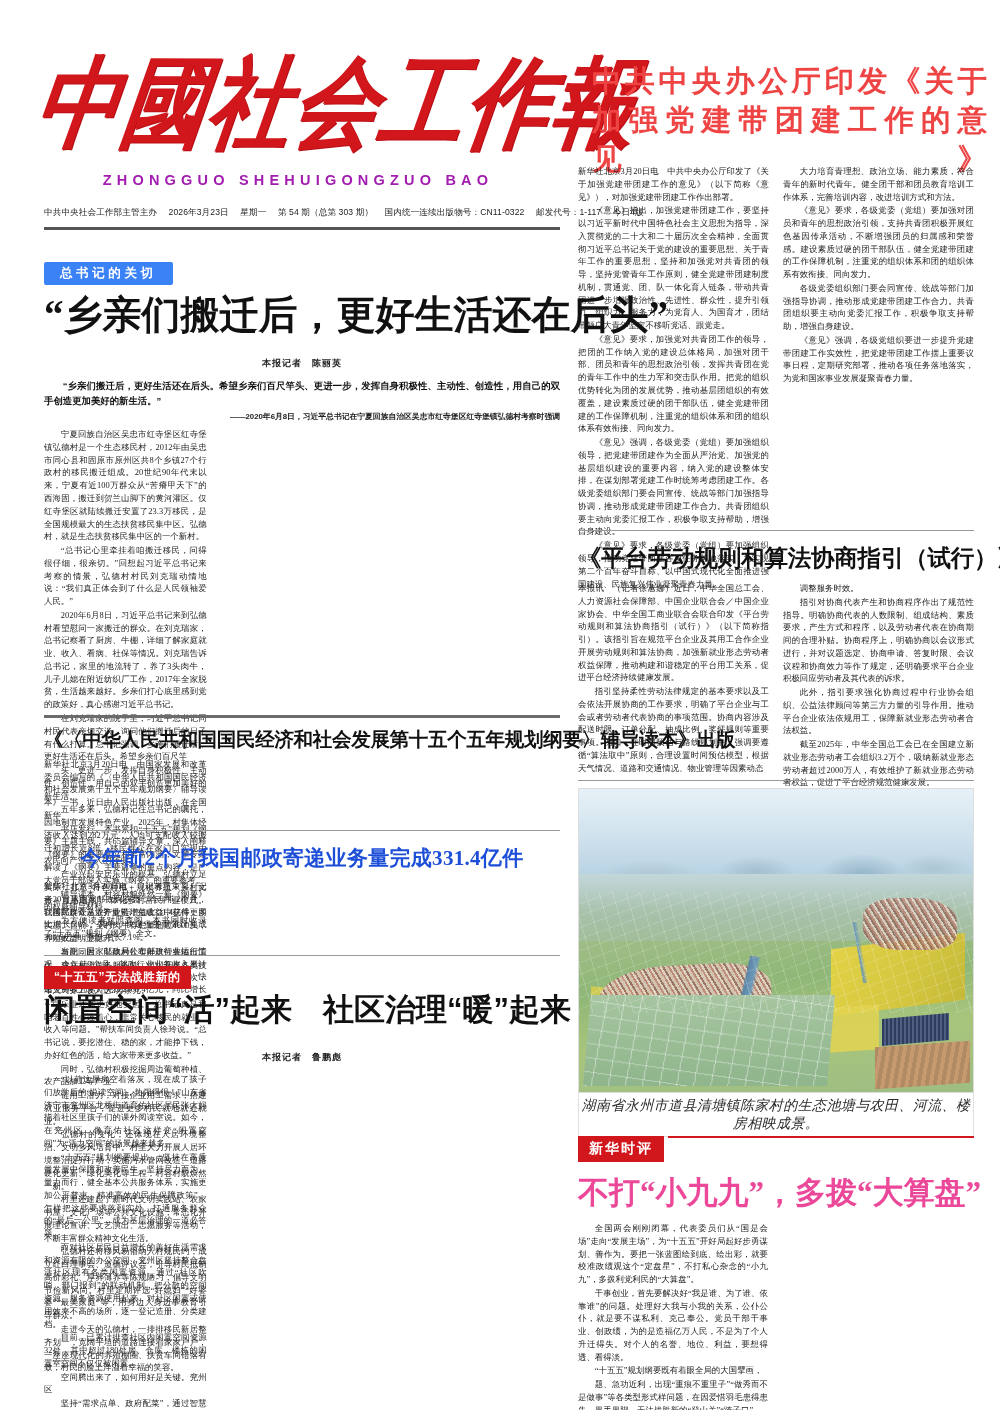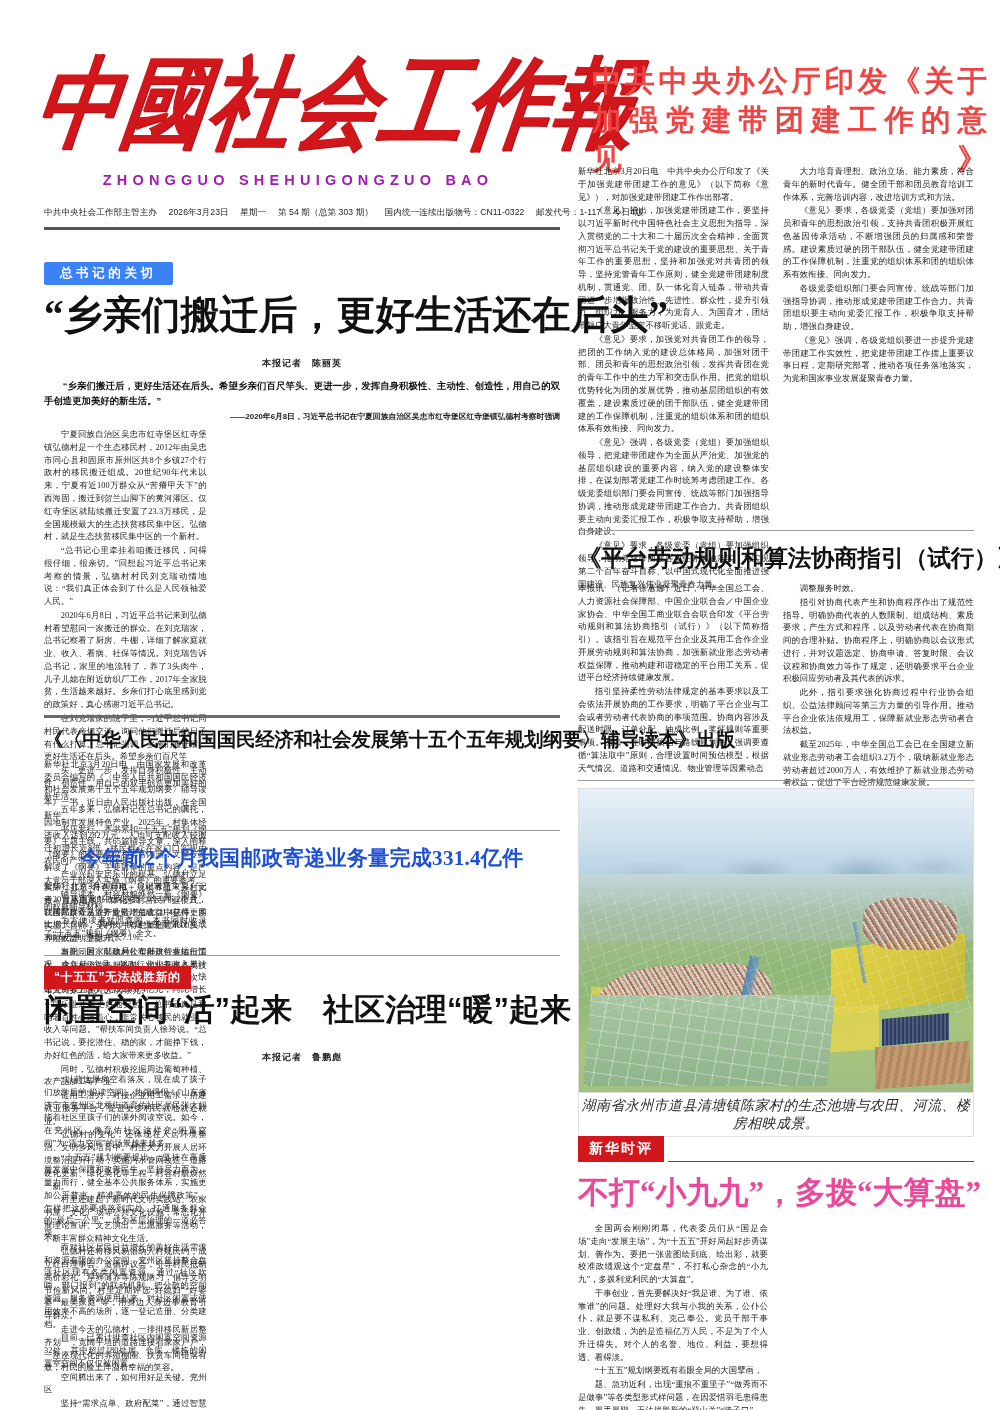--- a/index.html
+++ b/index.html
@@ -281,21 +281,21 @@
     color: #2a2a2a;
     border: 1px solid #e0e0e0;
     border-top: none;
     letter-spacing: 0.4px;
   }
 
   
   .r-sec3 { position: absolute; left: 578px; top: 1136px; width: 396px; }
   .xh-tagrow {
     display: flex;
-    align-items: flex-end;
+    align-items: flex-start;
     gap: 0;
   }
   .xh-tag {
     background: #d2171c;
     color: #fff;
     font-family: "Liberation Sans", sans-serif;
     font-weight: bold;
     font-size: 14px;
     letter-spacing: 2px;
     padding: 4px 11px;

